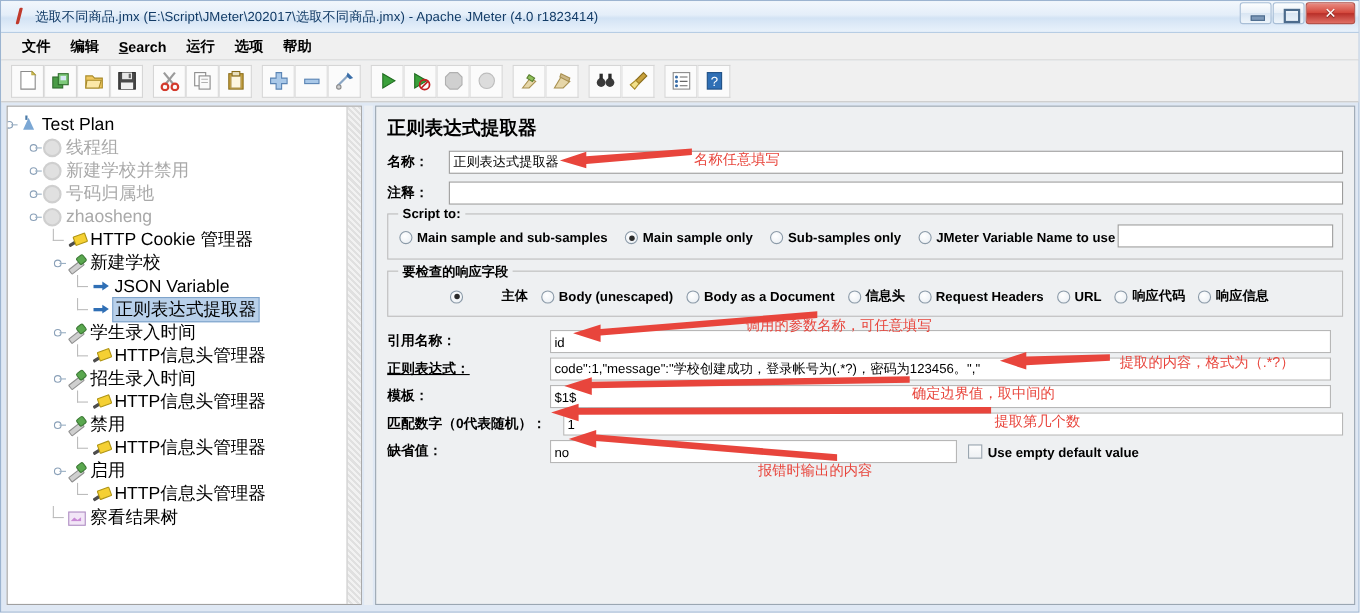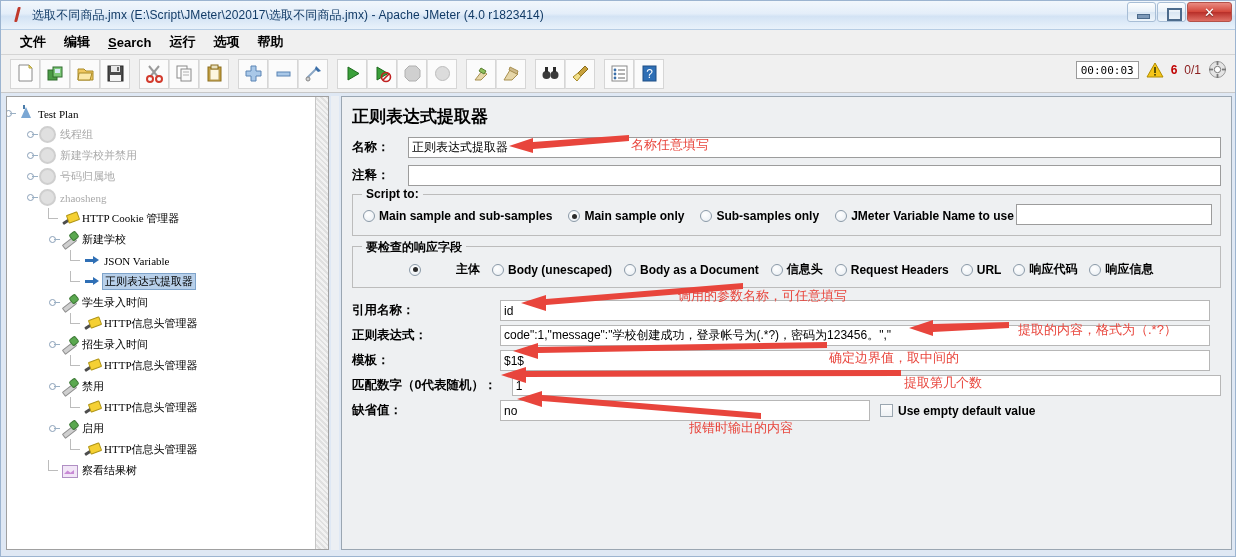--- a/index.html
+++ b/index.html
@@ -146,21 +146,21 @@
 
   .form-pane {
     position: absolute; left: 340px; top: 95px;
     width: 891px; height: 454px;
     background: #eef0f2;
     border: 1px solid #9aa6b2;
     overflow: hidden;
   }
 
   
-  .tree { position: relative; padding: 6px 0 0 0; font-size: 11px; color: #000; font-family: Liberation Serif, serif; }
+  .tree { position: relative; padding: 6px 0 0 0; font-size: 16px; color: #000; }
   .tnode {
     position: relative;
     height: 21px;
     display: flex; align-items: center;
     white-space: nowrap;
   }
   .tnode .thandle {
     position: absolute; width: 11px; height: 11px;
     display: flex; align-items: center; justify-content: center;
   }
@@ -471,38 +471,20 @@
           </svg>
       </div>
       <div class="tb-btn">
         <svg width="19" height="19" viewBox="0 0 19 19">
             <rect x="3" y="2" width="13" height="15" fill="#2f6fb5" stroke="#1f4f85"></rect>
             <text x="9.5" y="14" font-size="12" fill="#fff" text-anchor="middle" font-family="Liberation Sans">?</text>
           </svg>
       </div>
     </div>
 
-    <div class="tb-status">
-      <div class="timer-box">00:00:03</div>
-      <svg width="18" height="16" viewBox="0 0 18 16">
-          <polygon points="9,1 17,15 1,15" fill="#f5c518" stroke="#b08c00"></polygon>
-          <rect x="8.2" y="5" width="1.6" height="6" fill="#3a3a00"></rect>
-          <rect x="8.2" y="12" width="1.6" height="1.6" fill="#3a3a00"></rect>
-        </svg>
-      <div class="warn-count">6</div>
-      <div class="run-count">0/1</div>
-      <svg width="19" height="19" viewBox="0 0 19 19">
-          <circle cx="9.5" cy="9.5" r="8" fill="#e4e4e4" stroke="#9a9a9a"></circle>
-          <circle cx="9.5" cy="9.5" r="3.2" fill="#fff" stroke="#7a7a7a"></circle>
-          <rect x="8.6" y="1" width="1.8" height="4" fill="#7a7a7a"></rect>
-          <rect x="8.6" y="14" width="1.8" height="4" fill="#7a7a7a"></rect>
-          <rect x="1" y="8.6" width="4" height="1.8" fill="#7a7a7a"></rect>
-          <rect x="14" y="8.6" width="4" height="1.8" fill="#7a7a7a"></rect>
-        </svg>
-    </div>
   </div>
 
   <div class="tree-pane">
     <div class="tree" id="tree-root">
         <div class="tnode">
           <span class="thandle" style="left: -4px;">
             <span class="knob"></span>
             <span class="stem"></span>
           </span>
           <span class="ticon" style="margin-left: 10px;">
@@ -743,21 +725,21 @@
           </div>
         </div>
     </div>
 
     <div id="field-rows" style="margin:10px 10px 0 10px;">
         <div class="row" style="height: 25px;">
           <div class="row-label" style="width: 148px;">引用名称：</div>
           <input class="jtext flat" value="id" style="width: 710px;">
         </div>
         <div class="row" style="height: 25px;">
-          <div class="row-label" style="width: 148px;">正则表达式：</div>
+          <div class="row-label" style="width: 148px; text-decoration: underline;">正则表达式：</div>
           <input class="jtext flat" value="code&quot;:1,&quot;message&quot;:&quot;学校创建成功，登录帐号为(.*?)，密码为123456。&quot;,&quot;" style="width: 710px;">
         </div>
         <div class="row" style="height: 25px;">
           <div class="row-label" style="width: 148px;">模板：</div>
           <input class="jtext flat" value="$1$" style="width: 710px;">
         </div>
         <div class="row" style="height: 25px;">
           <div class="row-label" style="width: 160px;">匹配数字（0代表随机）：</div>
           <input class="jtext flat" value="1" style="width: 710px;">
         </div>

